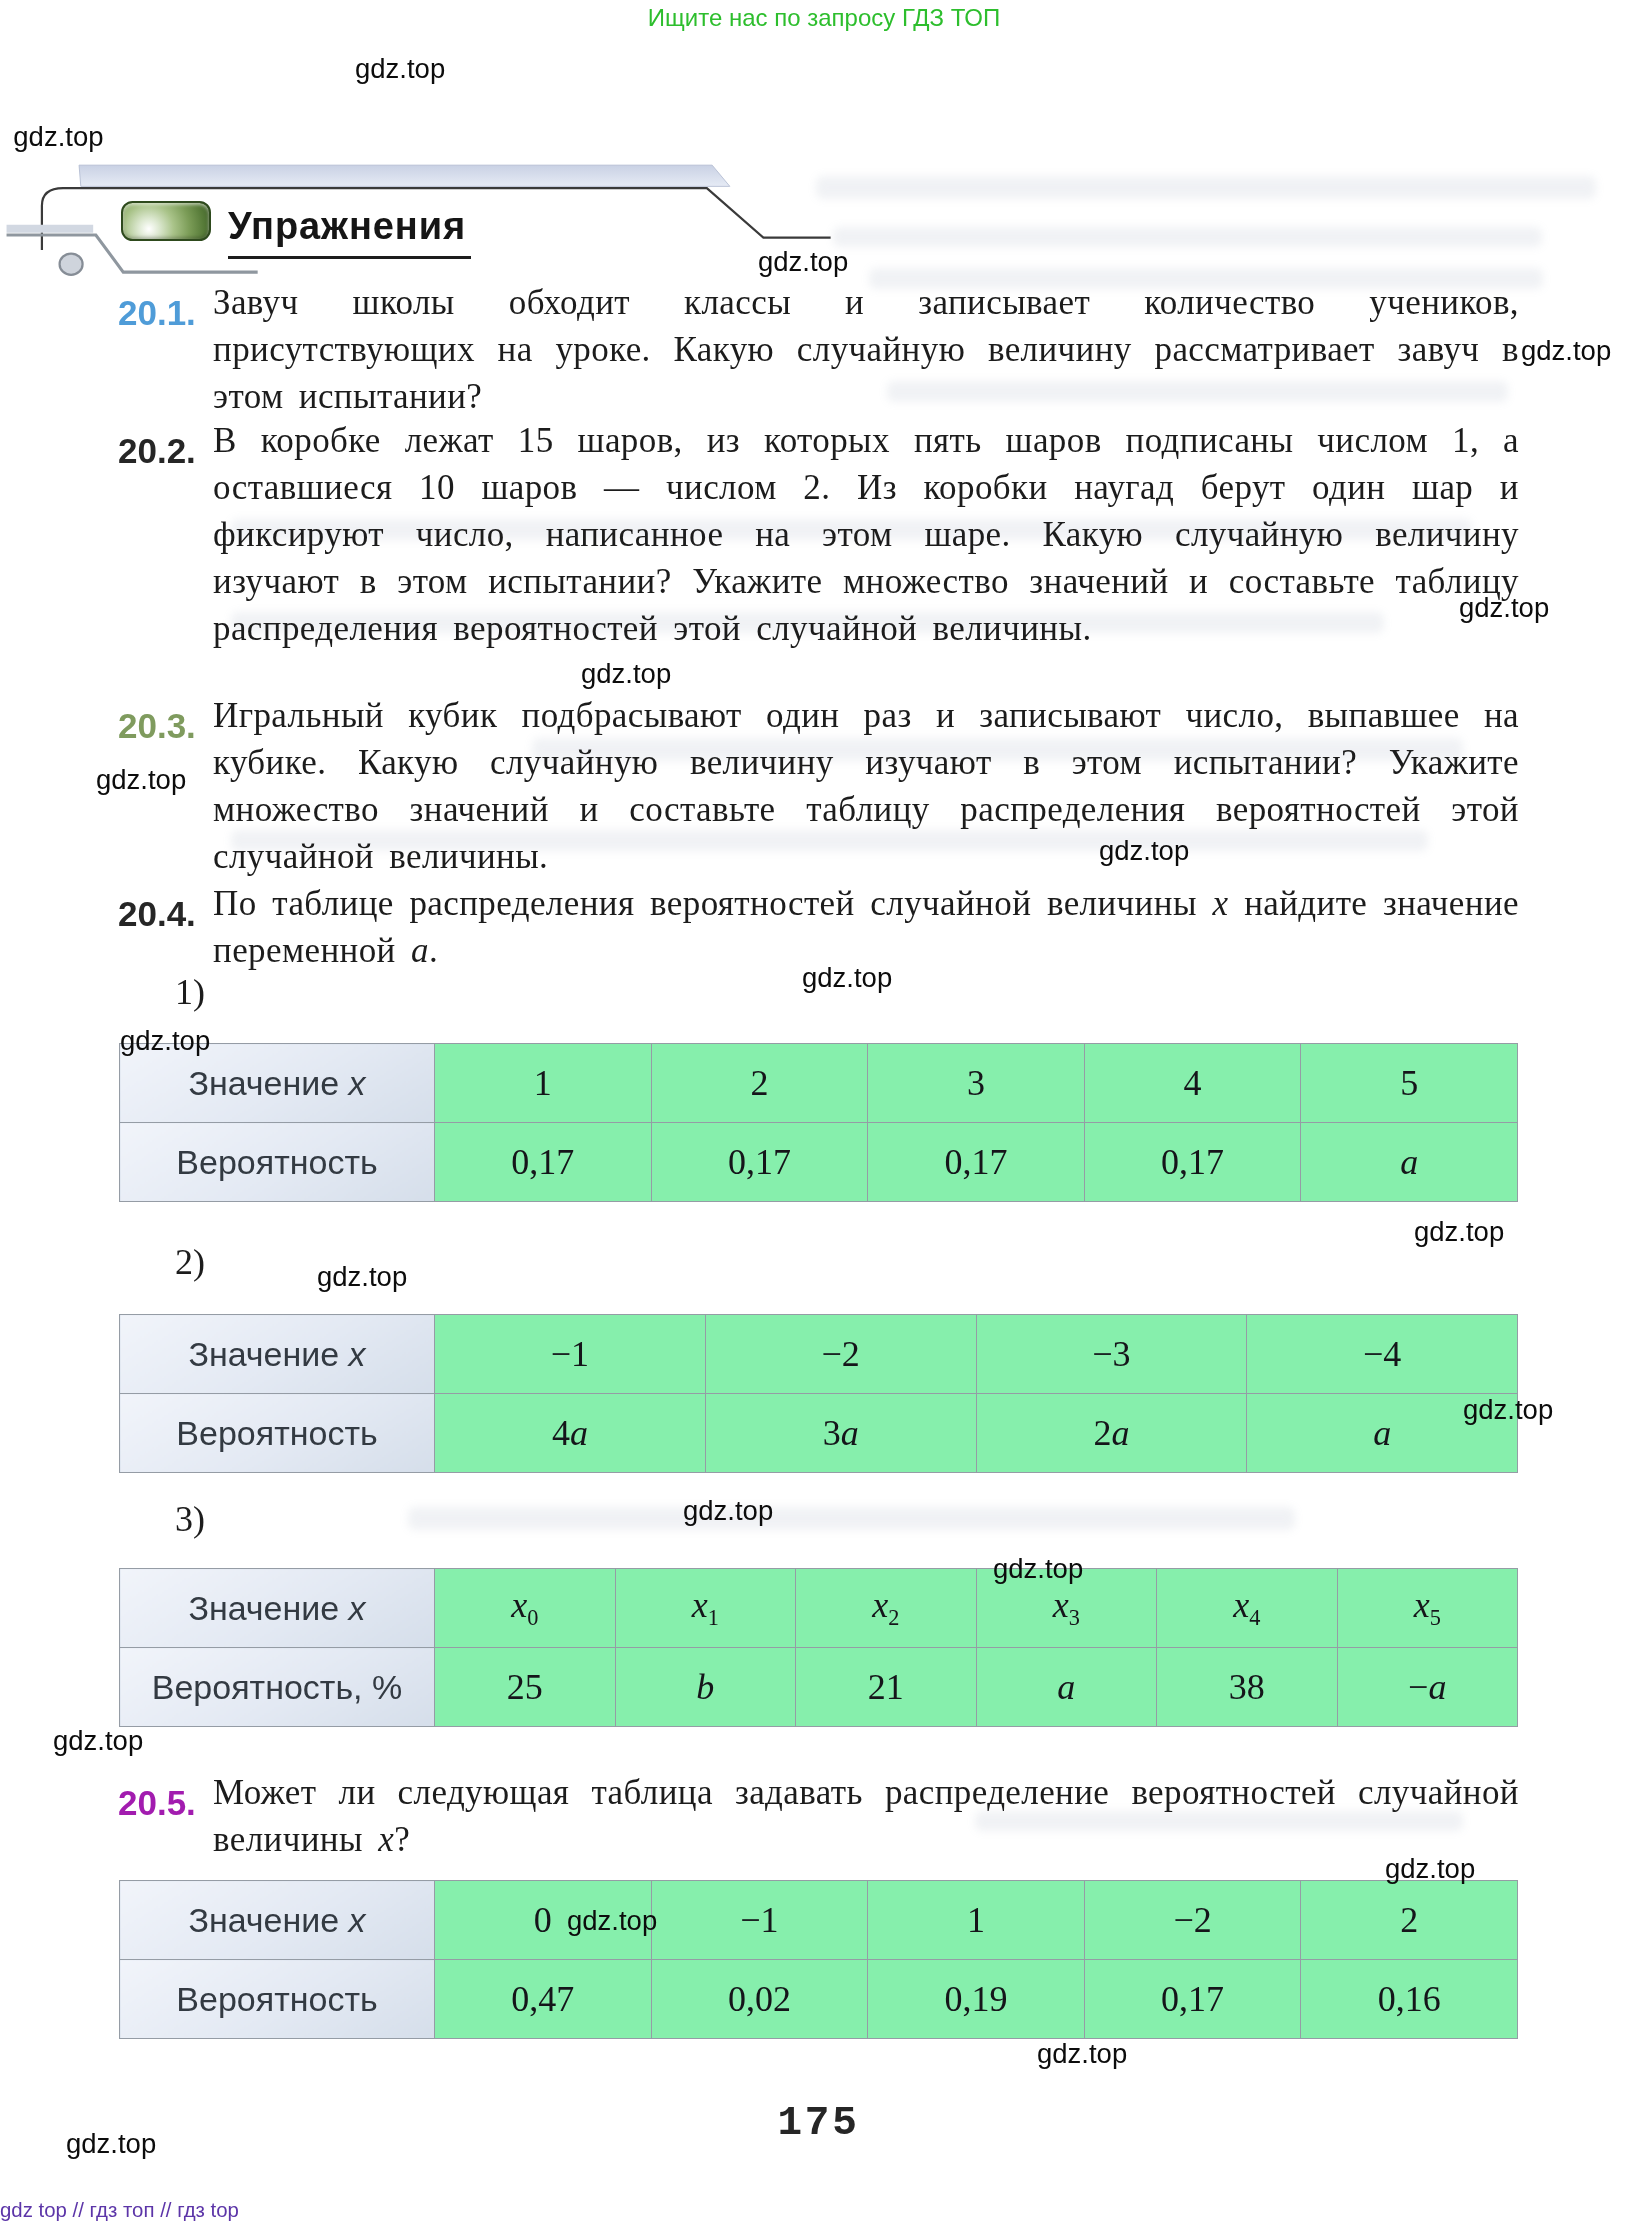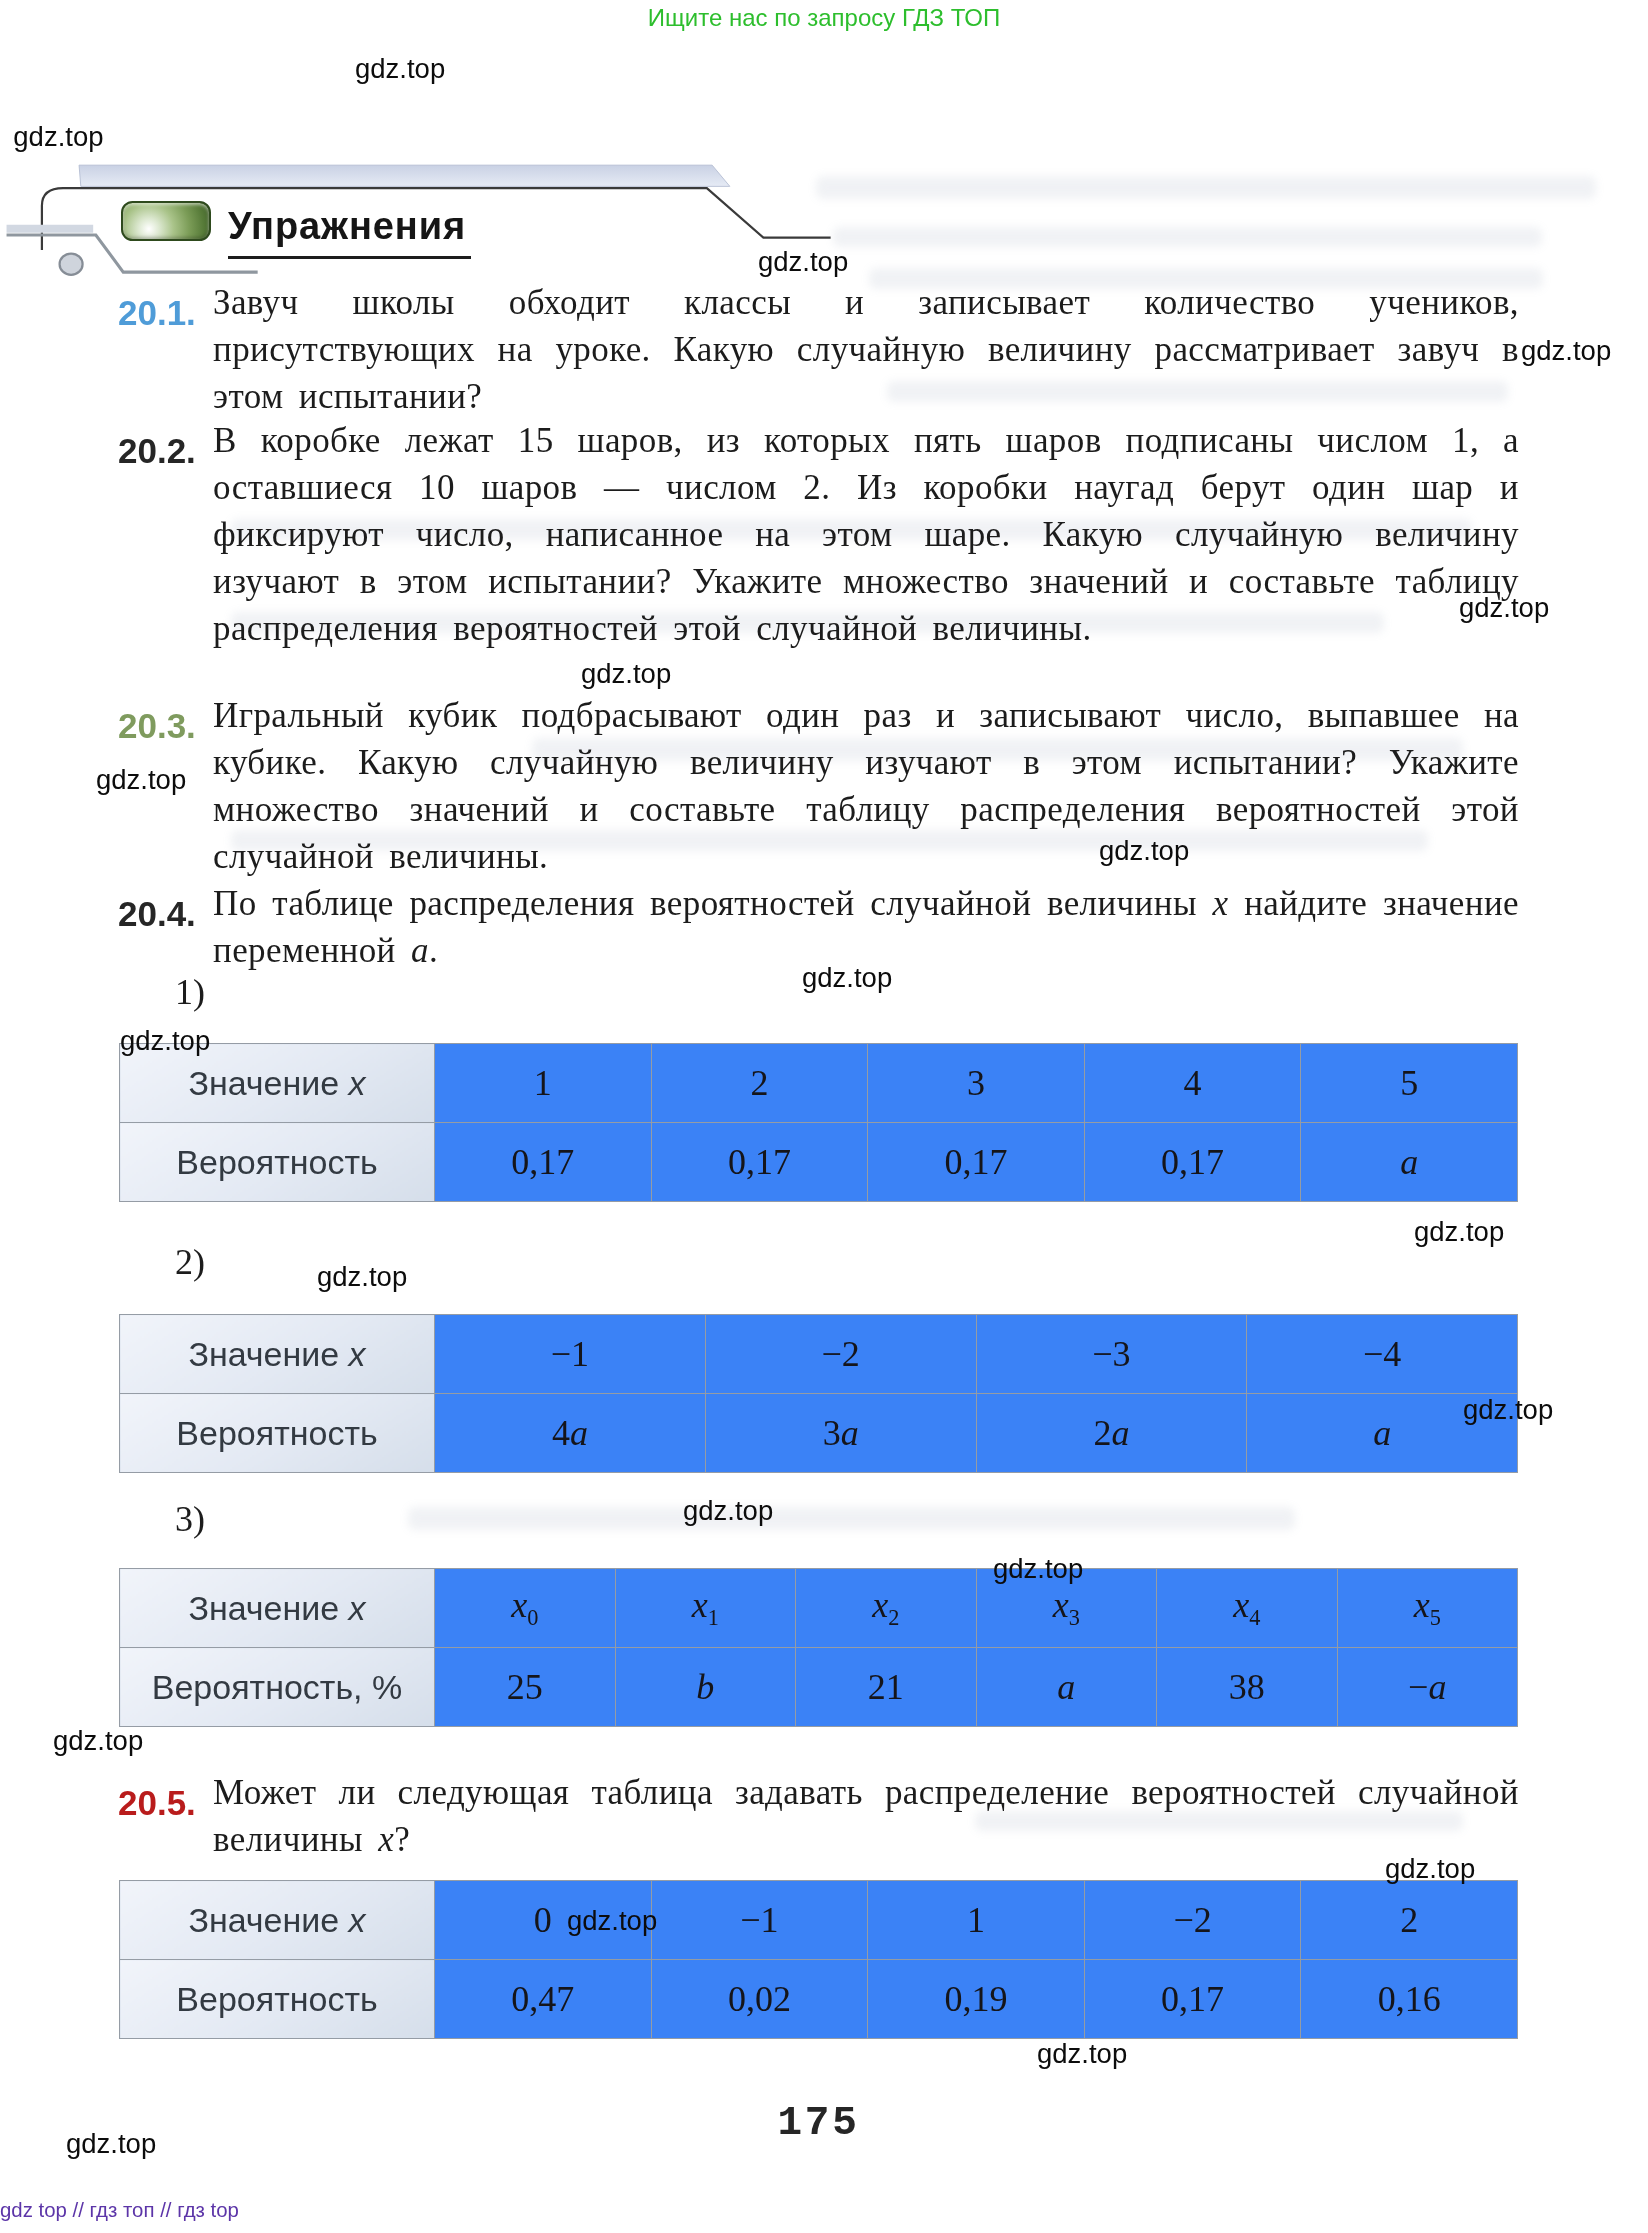--- a/index.html
+++ b/index.html
@@ -45,21 +45,21 @@
     margin-left:95px;font-size:35px;line-height:47px;letter-spacing:0.4px;
     word-spacing:6.2px;text-align:justify;text-align-last:left;color:#1c1c1c;
   }
   .ptext i, .val i{font-family:"Liberation Serif", serif;}
   .subitem{
     position:absolute;left:175px;font-size:36px;color:#1c1c1c;z-index:5;
   }
   
   table.dist{
     position:absolute;left:119px;width:1399px;border-collapse:collapse;
-    table-layout:fixed;z-index:5;background:#3b82f6;
+    table-layout:fixed;z-index:5;background:#86efac;
   }
   table.dist td{
     border:1.8px solid #959ca5;height:78px;text-align:center;vertical-align:middle;
     padding:0;
   }
   td.lbl{
     font-family:"Liberation Sans", sans-serif;font-size:34px;color:#333a42;
     text-align:left;padding-left:30px;
     background:linear-gradient(150deg,#f1f4fa 0%,#e3e9f3 55%,#d5deea 100%);
   }
@@ -216,21 +216,21 @@
     <td class="val"><i>b</i></td>
     <td class="val">21</td>
     <td class="val"><i>a</i></td>
     <td class="val">38</td>
     <td class="val">−<i>a</i></td>
   </tr>
 </tbody>
   </table>
 
 <div class="problem" style="top:1769px;">
-  <span class="pnum" style="color: #b91c1c;">20.5.</span>
+  <span class="pnum" style="color: #a21caf;">20.5.</span>
   <div class="ptext">Может ли следующая таблица задавать распределение вероятностей случайной величины <i>x</i>?</div>
 </div>
 
 <table class="dist" style="top:1880px;">
   <colgroup>
       <col style="width:315px">
       <col>
       <col>
       <col>
       <col>

